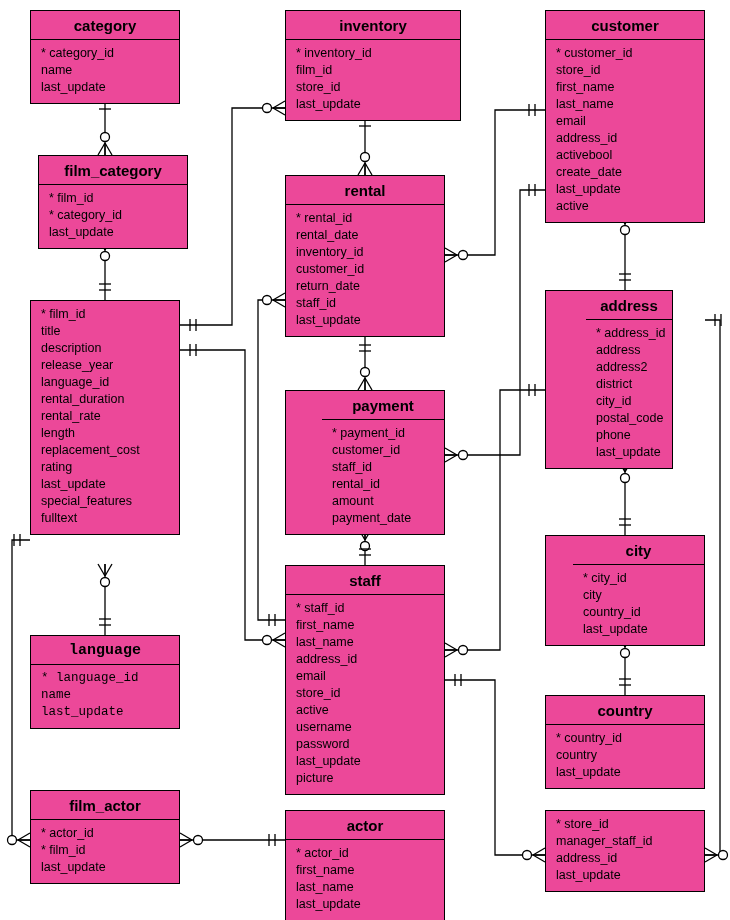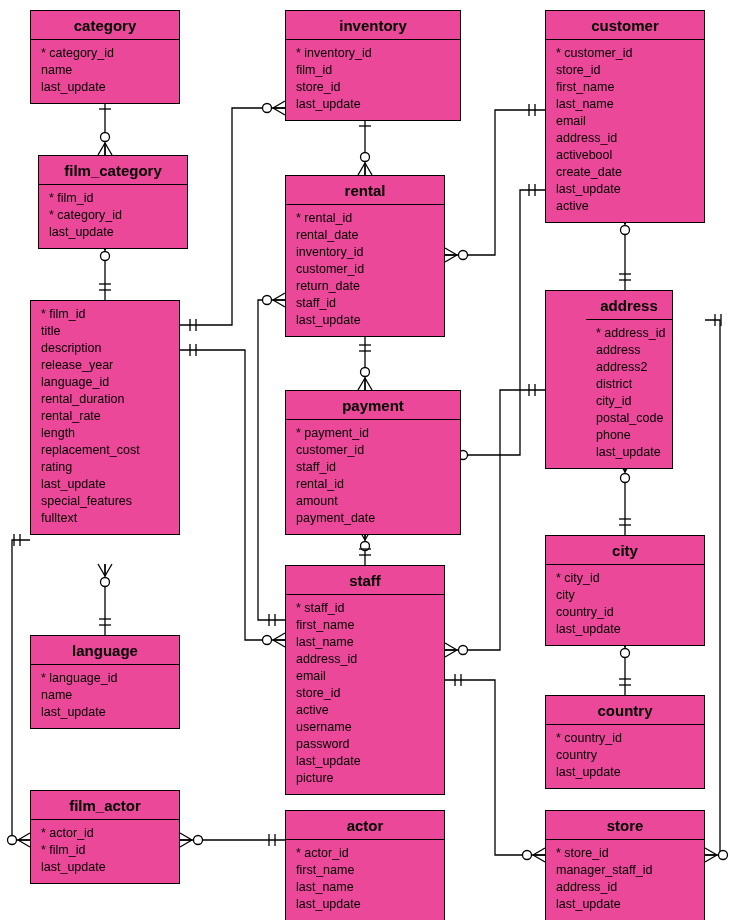--- a/index.html
+++ b/index.html
@@ -287,21 +287,21 @@
         <li>rental_duration</li>
         <li>rental_rate</li>
         <li>length</li>
         <li>replacement_cost</li>
         <li>rating</li>
         <li>last_update</li>
         <li>special_features</li>
         <li>fulltext</li>
       </ul>
     </div>
-    <div class="entity" style="left: 30px; top: 635px; width: 150px;">
+    <div class="entity" style="left: 30px; top: 635px; width: 150px; font-family: Liberation Mono, monospace;">
       <div class="title">language</div>
       <ul>
         <li>* language_id</li>
         <li>name</li>
         <li>last_update</li>
       </ul>
     </div>
     <div class="entity" style="left: 30px; top: 790px; width: 150px;">
       <div class="title">film_actor</div>
       <ul>
@@ -324,21 +324,21 @@
       <ul>
         <li>* rental_id</li>
         <li>rental_date</li>
         <li>inventory_id</li>
         <li>customer_id</li>
         <li>return_date</li>
         <li>staff_id</li>
         <li>last_update</li>
       </ul>
     </div>
-    <div class="entity" style="left: 285px; top: 390px; width: 176px;">
+    <div class="entity" style="left: 285px; top: 390px; width: 160px; padding-left: 36px;">
       <div class="title">payment</div>
       <ul>
         <li>* payment_id</li>
         <li>customer_id</li>
         <li>staff_id</li>
         <li>rental_id</li>
         <li>amount</li>
         <li>payment_date</li>
       </ul>
     </div>
@@ -388,39 +388,38 @@
         <li>* address_id</li>
         <li>address</li>
         <li>address2</li>
         <li>district</li>
         <li>city_id</li>
         <li>postal_code</li>
         <li>phone</li>
         <li>last_update</li>
       </ul>
     </div>
-    <div class="entity" style="left: 545px; top: 535px; width: 160px;">
+    <div class="entity" style="left: 545px; top: 535px; width: 160px; padding-left: 27px;">
       <div class="title">city</div>
       <ul>
         <li>* city_id</li>
         <li>city</li>
         <li>country_id</li>
         <li>last_update</li>
       </ul>
     </div>
     <div class="entity" style="left: 545px; top: 695px; width: 160px;">
       <div class="title">country</div>
       <ul>
         <li>* country_id</li>
         <li>country</li>
         <li>last_update</li>
       </ul>
     </div>
     <div class="entity" style="left: 545px; top: 810px; width: 160px;">
-      <div class="title">store</div>
       <ul>
         <li>* store_id</li>
         <li>manager_staff_id</li>
         <li>address_id</li>
         <li>last_update</li>
       </ul>
     </div>
   </div>
 
 </body></html>

